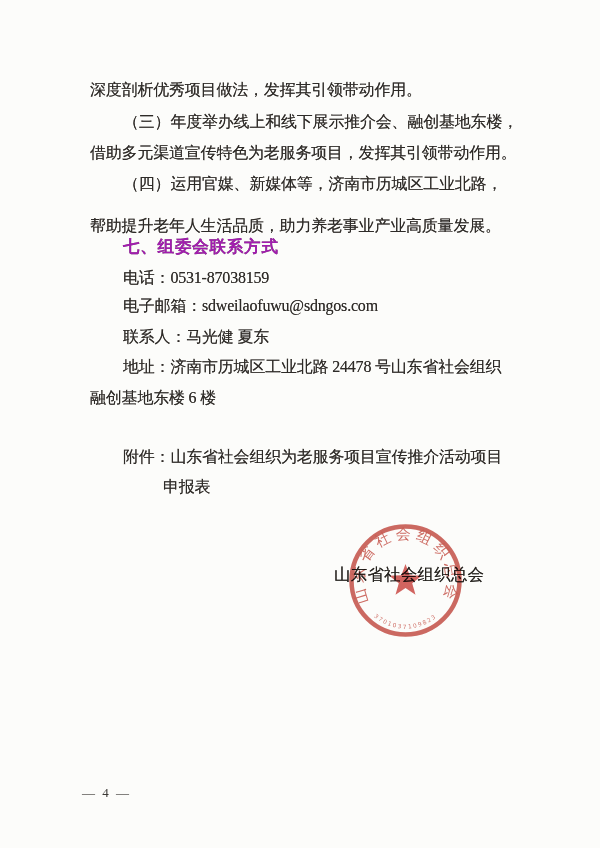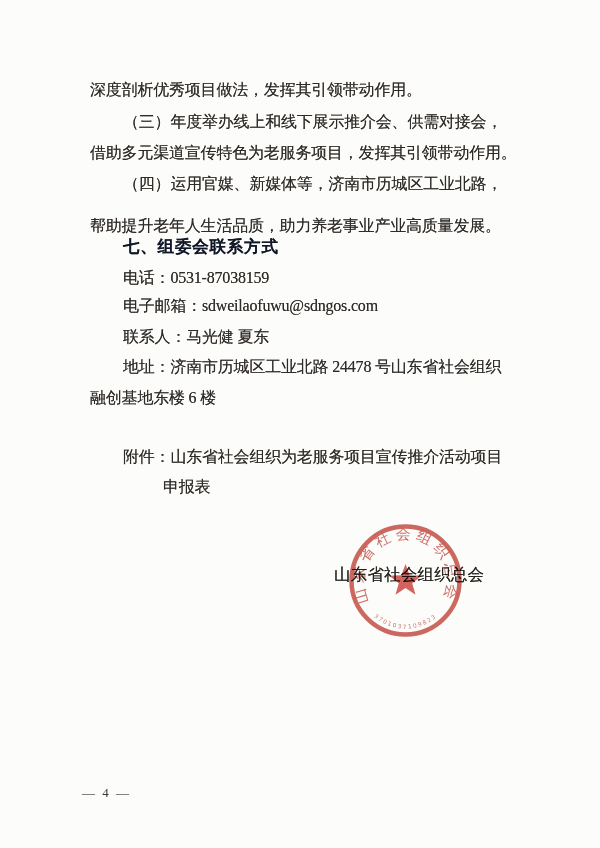--- a/index.html
+++ b/index.html
@@ -30,21 +30,21 @@
     line-height: 20px;
     white-space: nowrap;
   }
   .indent-2 { padding-left: 33px; }
   .indent-attach2 { padding-left: 73px; font-family: Liberation Mono, monospace; }
   .heading {
     font-family: "Liberation Sans", "DejaVu Sans", sans-serif;
     font-weight: bold;
     font-size: 16.5px;
     letter-spacing: 0.8px;
-    color: #0f172a;
+    color: #a21caf;
   }
   .signature, .sigdate {
     position: absolute;
     font-size: 16.5px;
     letter-spacing: 0.2px;
     color: #262420;
     white-space: nowrap;
     text-shadow: 0 0 0.4px rgba(50,45,40,.8);
     z-index: 1;
   }
@@ -69,21 +69,21 @@
     white-space: nowrap;
   }
 </style>
 </head>
 <body>
 
 <div class="page">
 
   <div class="textblock">
     <div class="line" style="top:80px">深度剖析优秀项目做法，发挥其引领带动作用。</div>
-    <div class="line indent-2" style="top:112px">（三）年度举办线上和线下展示推介会、供需对接会，</div>
+    <div class="line indent-2" style="top:112px">（三）年度举办线上和线下展示推介会、融创基地东楼，</div>
     <div class="line" style="top:143px">借助多元渠道宣传特色为老服务项目，发挥其引领带动作用。</div>
     <div class="line indent-2" style="top:174px">（四）运用官媒、新媒体等，济南市历城区工业北路，</div>
     <div class="line" style="top:216px">帮助提升老年人生活品质，助力养老事业产业高质量发展。</div>
     <div class="line indent-2 heading" style="top:236px">七、组委会联系方式</div>
     <div class="line indent-2" style="top:268px">电话：0531-87038159</div>
     <div class="line indent-2" style="top:296px">电子邮箱：sdweilaofuwu@sdngos.com</div>
     <div class="line indent-2" style="top:327px">联系人：马光健 夏东</div>
     <div class="line indent-2" style="top:357px">地址：济南市历城区工业北路 24478 号山东省社会组织</div>
     <div class="line" style="top:388px">融创基地东楼 6 楼</div>
     <div class="line indent-2" style="top:447px">附件：山东省社会组织为老服务项目宣传推介活动项目</div>

